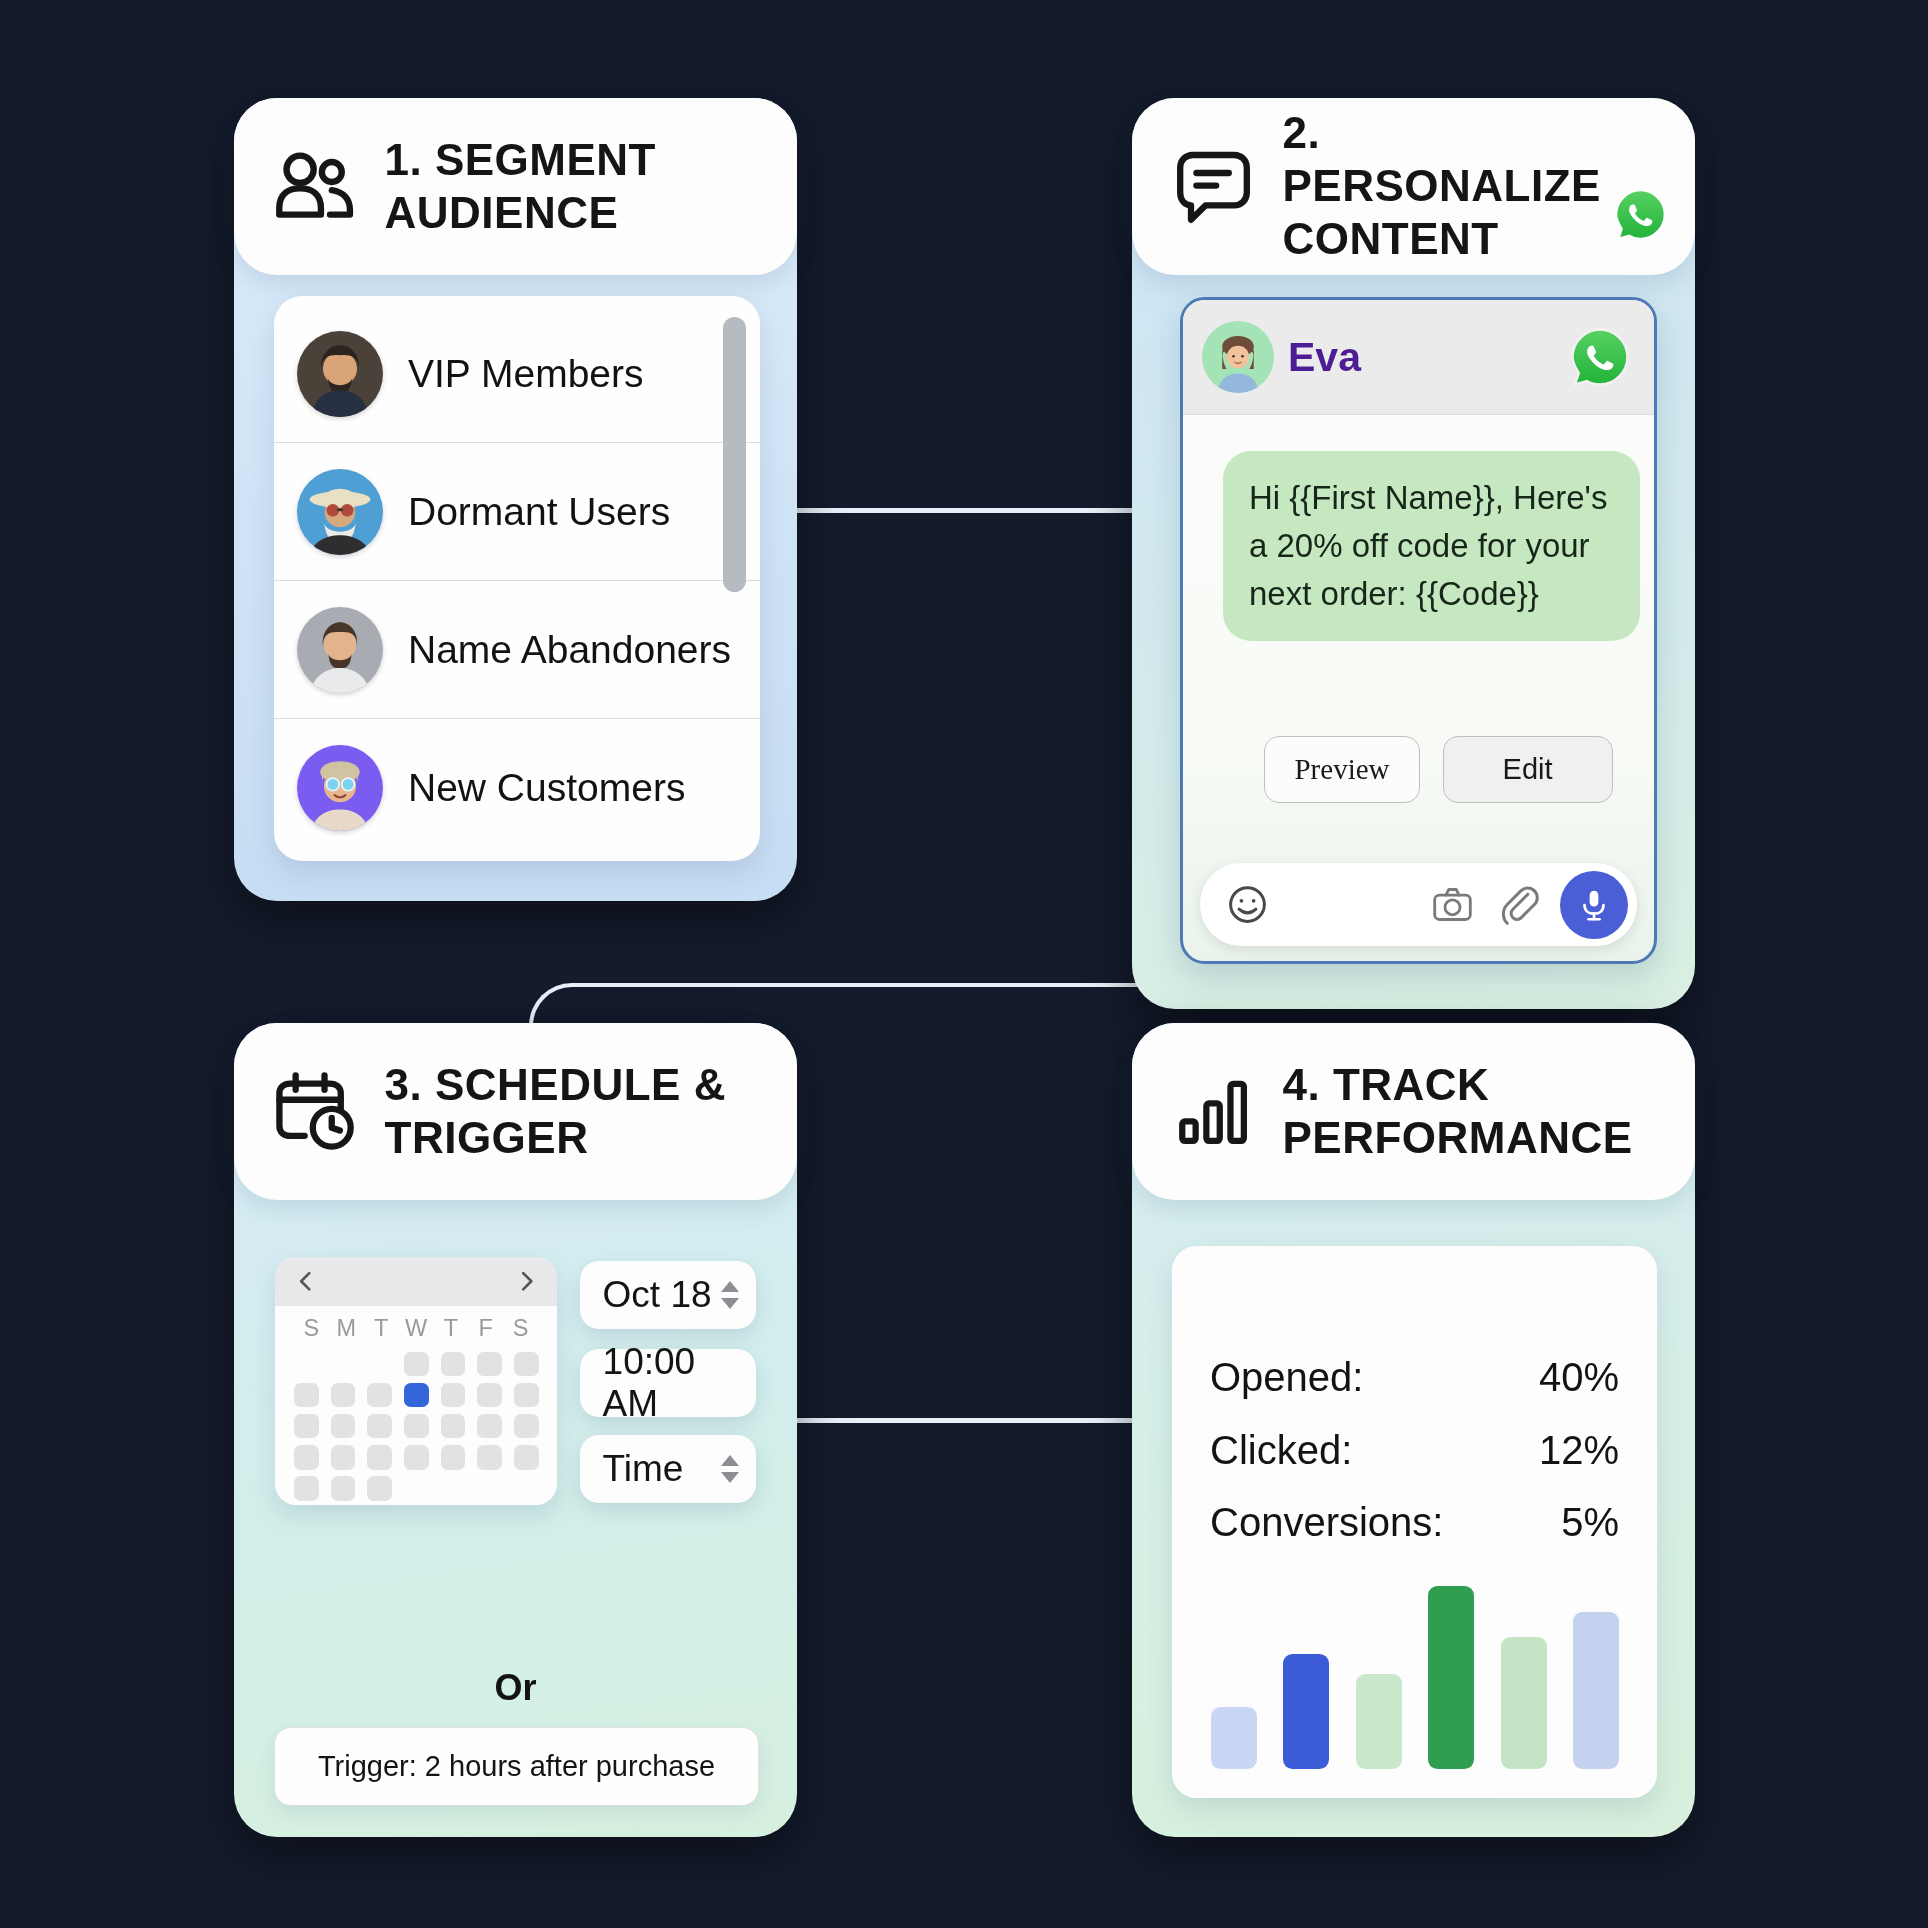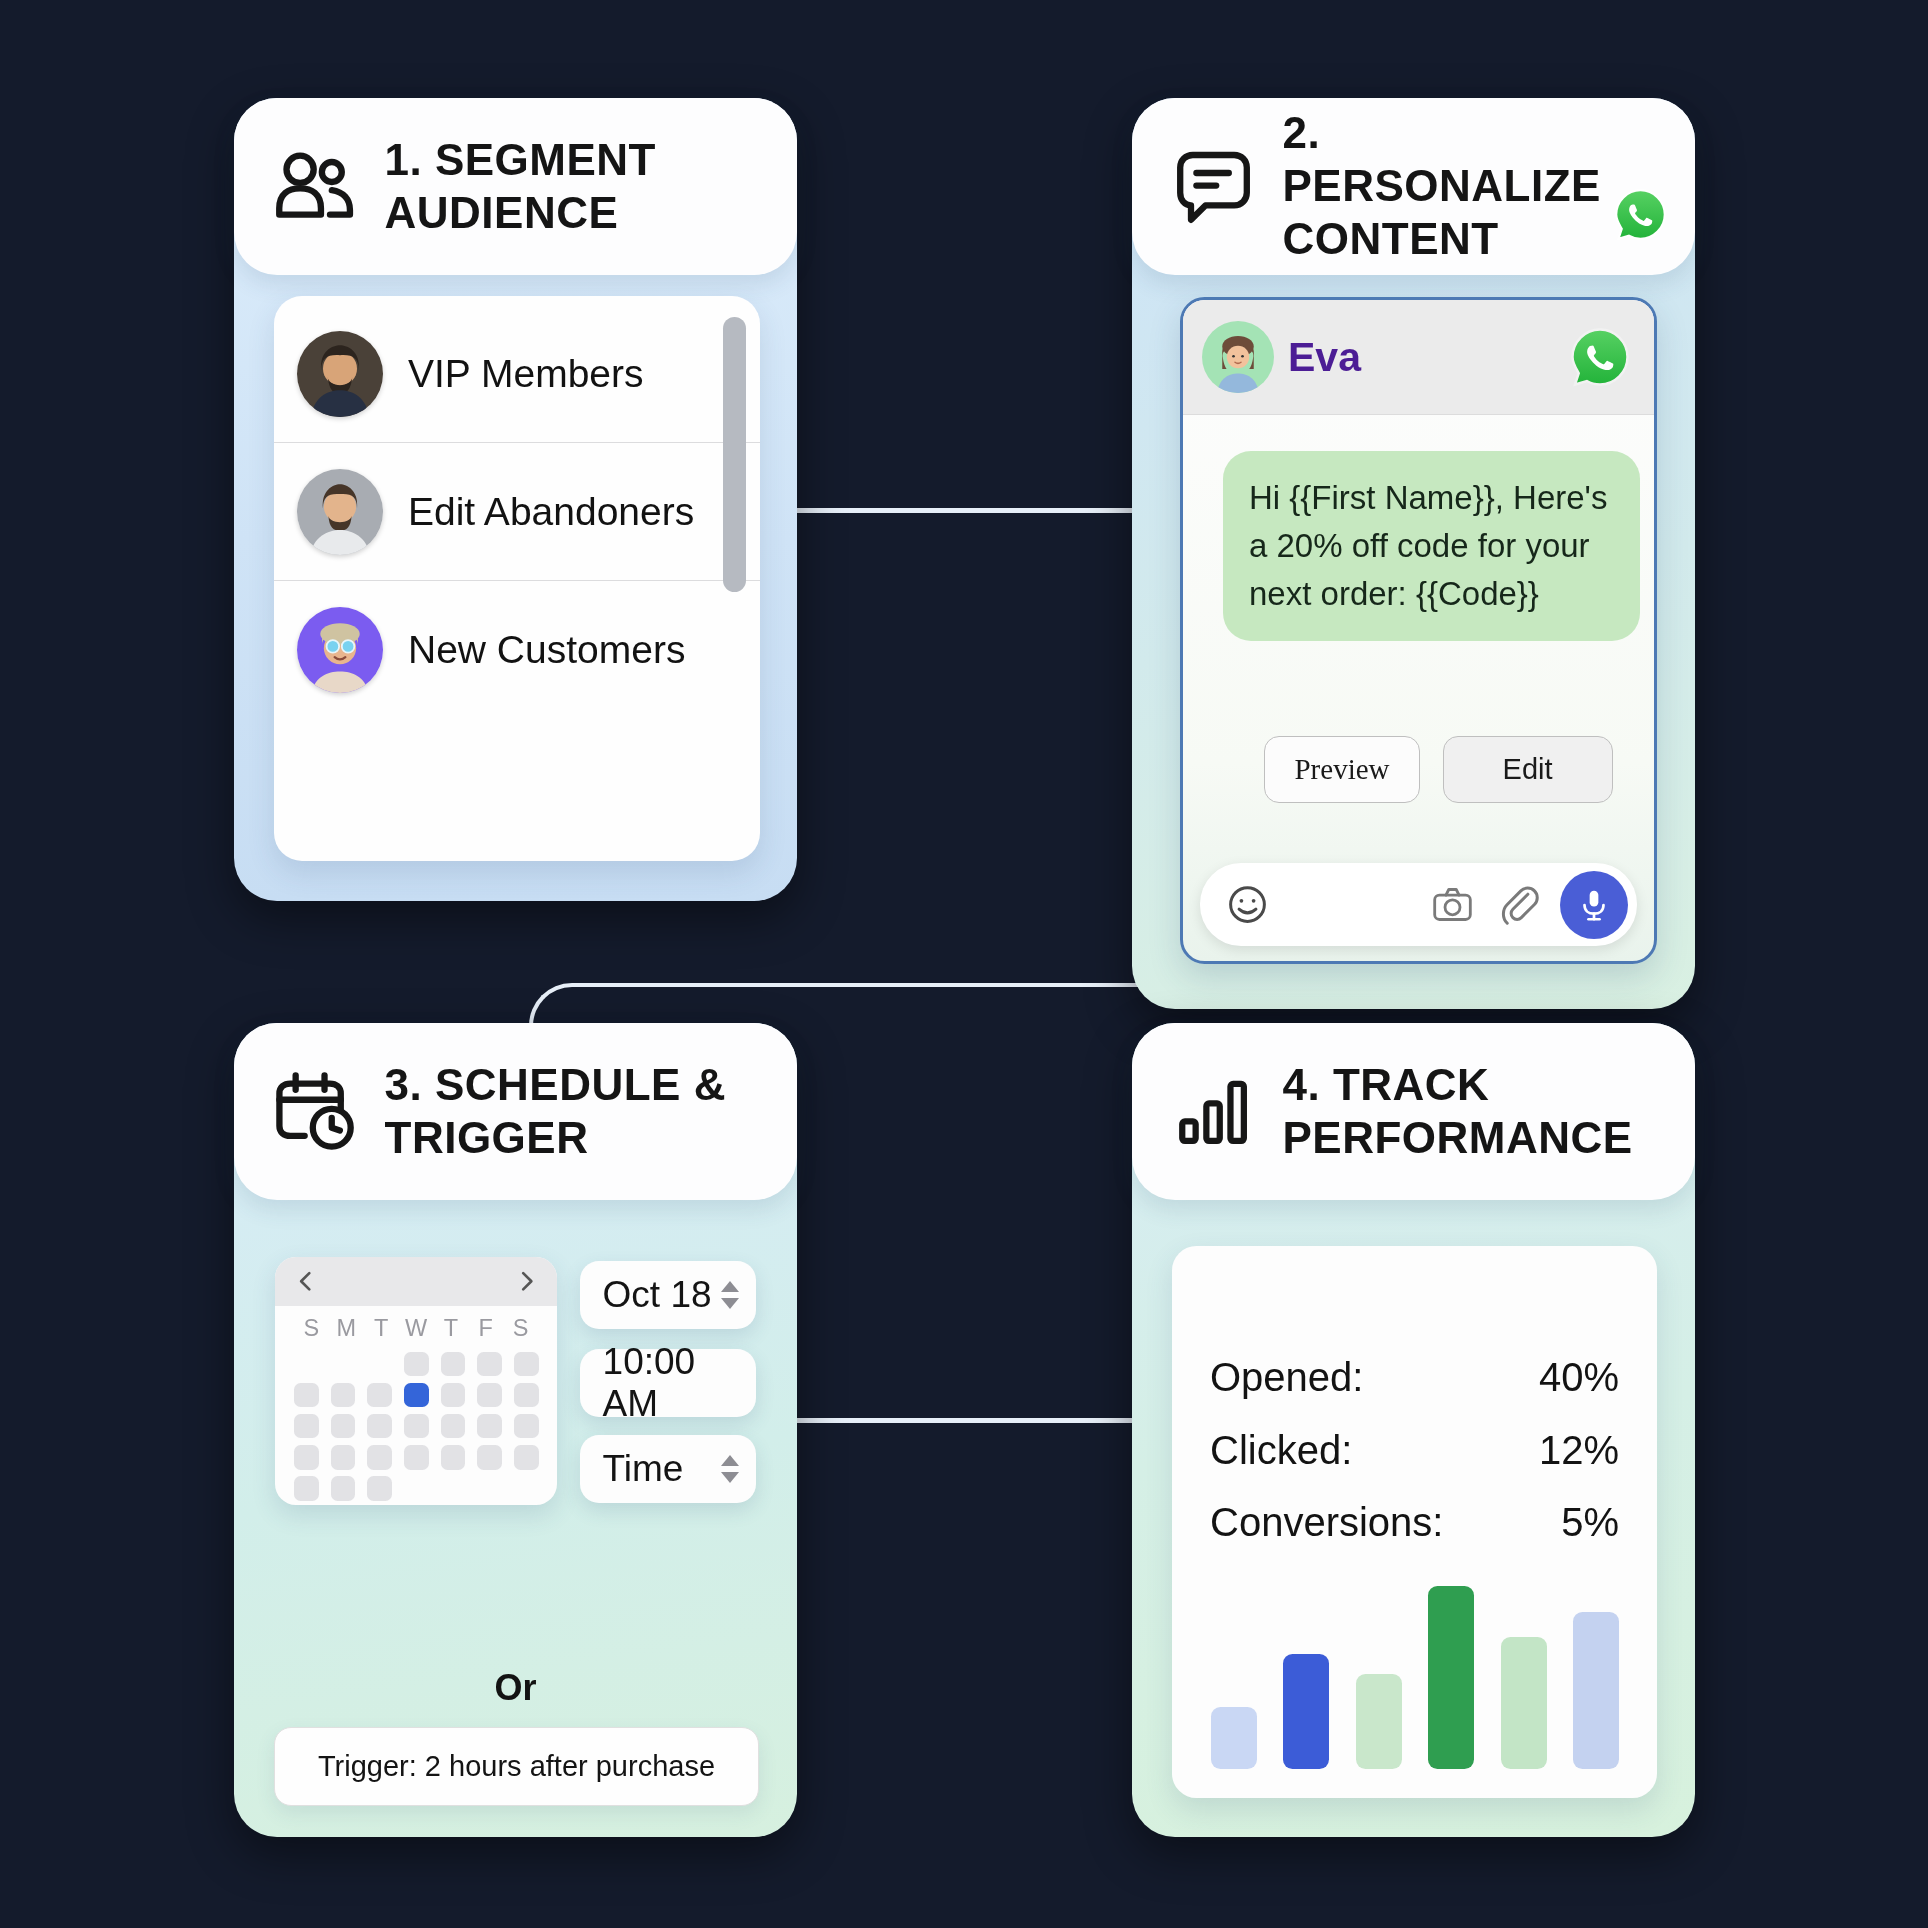--- a/index.html
+++ b/index.html
@@ -202,28 +202,44 @@
             <path d="M27 44 C25 22 40 16 48 16 C56 16 71 22 69 44 C69 30 62 26 48 27 C34 26 27 30 27 44 Z" fill="#2c241e"></path>
             <path d="M34 50 C34 64 62 64 62 50 C60 66 56 70 48 70 C40 70 36 66 34 50 Z" fill="#2c241e"></path>
             <path d="M16 96 C18 74 34 66 48 66 C62 66 78 74 80 96 Z" fill="#273043"></path>
           </svg>
         </span>
         <span class="seg-label">VIP Members</span>
       </div>
       <div class="seg-row">
         <span class="avatar">
           <svg viewBox="0 0 96 96">
+              <rect width="96" height="96" fill="#4e9fd4"></rect>
+            <circle cx="48" cy="48" r="17" fill="#d8a87e"></circle>
+            <path d="M30 58 C30 74 66 74 66 58 C64 76 58 82 48 82 C38 82 32 76 30 58 Z" fill="#eceae6"></path>
+            <ellipse cx="48" cy="34" rx="34" ry="9" fill="#e9e0c4"></ellipse>
+            <path d="M30 34 C30 18 66 18 66 34 Z" fill="#e9e0c4"></path>
+            <circle cx="40" cy="46" r="7" fill="#b14a3a"></circle>
+              <circle cx="56" cy="46" r="7" fill="#b14a3a"></circle>
+            <rect x="45" y="44" width="6" height="3" fill="#333"></rect>
+            <path d="M14 96 C18 80 34 74 48 74 C62 74 78 80 82 96 Z" fill="#2e2e30"></path>
+          </svg>
+        </span>
+        <span class="seg-label">Dormant Users</span>
+      </div>
+      <div class="seg-row">
+        <span class="avatar">
+          <svg viewBox="0 0 96 96">
               <rect width="96" height="96" fill="#a8acb2"></rect>
             <circle cx="48" cy="42" r="18" fill="#e3b48c"></circle>
             <path d="M29 44 C27 24 40 17 48 17 C56 17 69 24 67 44 C67 31 61 27 48 28 C35 27 29 31 29 44 Z" fill="#463528"></path>
             <path d="M35 52 C36 62 60 62 61 52 C60 66 55 69 48 69 C41 69 36 66 35 52 Z" fill="#463528"></path>
             <path d="M15 96 C18 76 34 68 48 68 C62 68 78 76 81 96 Z" fill="#e8eaec"></path>
           </svg>
         </span>
-        <span class="seg-label">Edit Abandoners</span>
+        <span class="seg-label">Name Abandoners</span>
       </div>
       <div class="seg-row">
         <span class="avatar">
           <svg viewBox="0 0 96 96">
               <rect width="96" height="96" fill="#7b5cf0"></rect>
             <circle cx="48" cy="46" r="18" fill="#e8b58e"></circle>
             <path d="M28 44 C26 22 70 22 68 44 L68 36 C68 26 28 26 28 36 Z" fill="#cfc3a1"></path>
             <ellipse cx="48" cy="30" rx="22" ry="12" fill="#cfc3a1"></ellipse>
             <circle cx="40" cy="44" r="7" fill="#79d2f0" stroke="#e7f6fb" stroke-width="2"></circle>
             <circle cx="57" cy="44" r="7" fill="#79d2f0" stroke="#e7f6fb" stroke-width="2"></circle>

